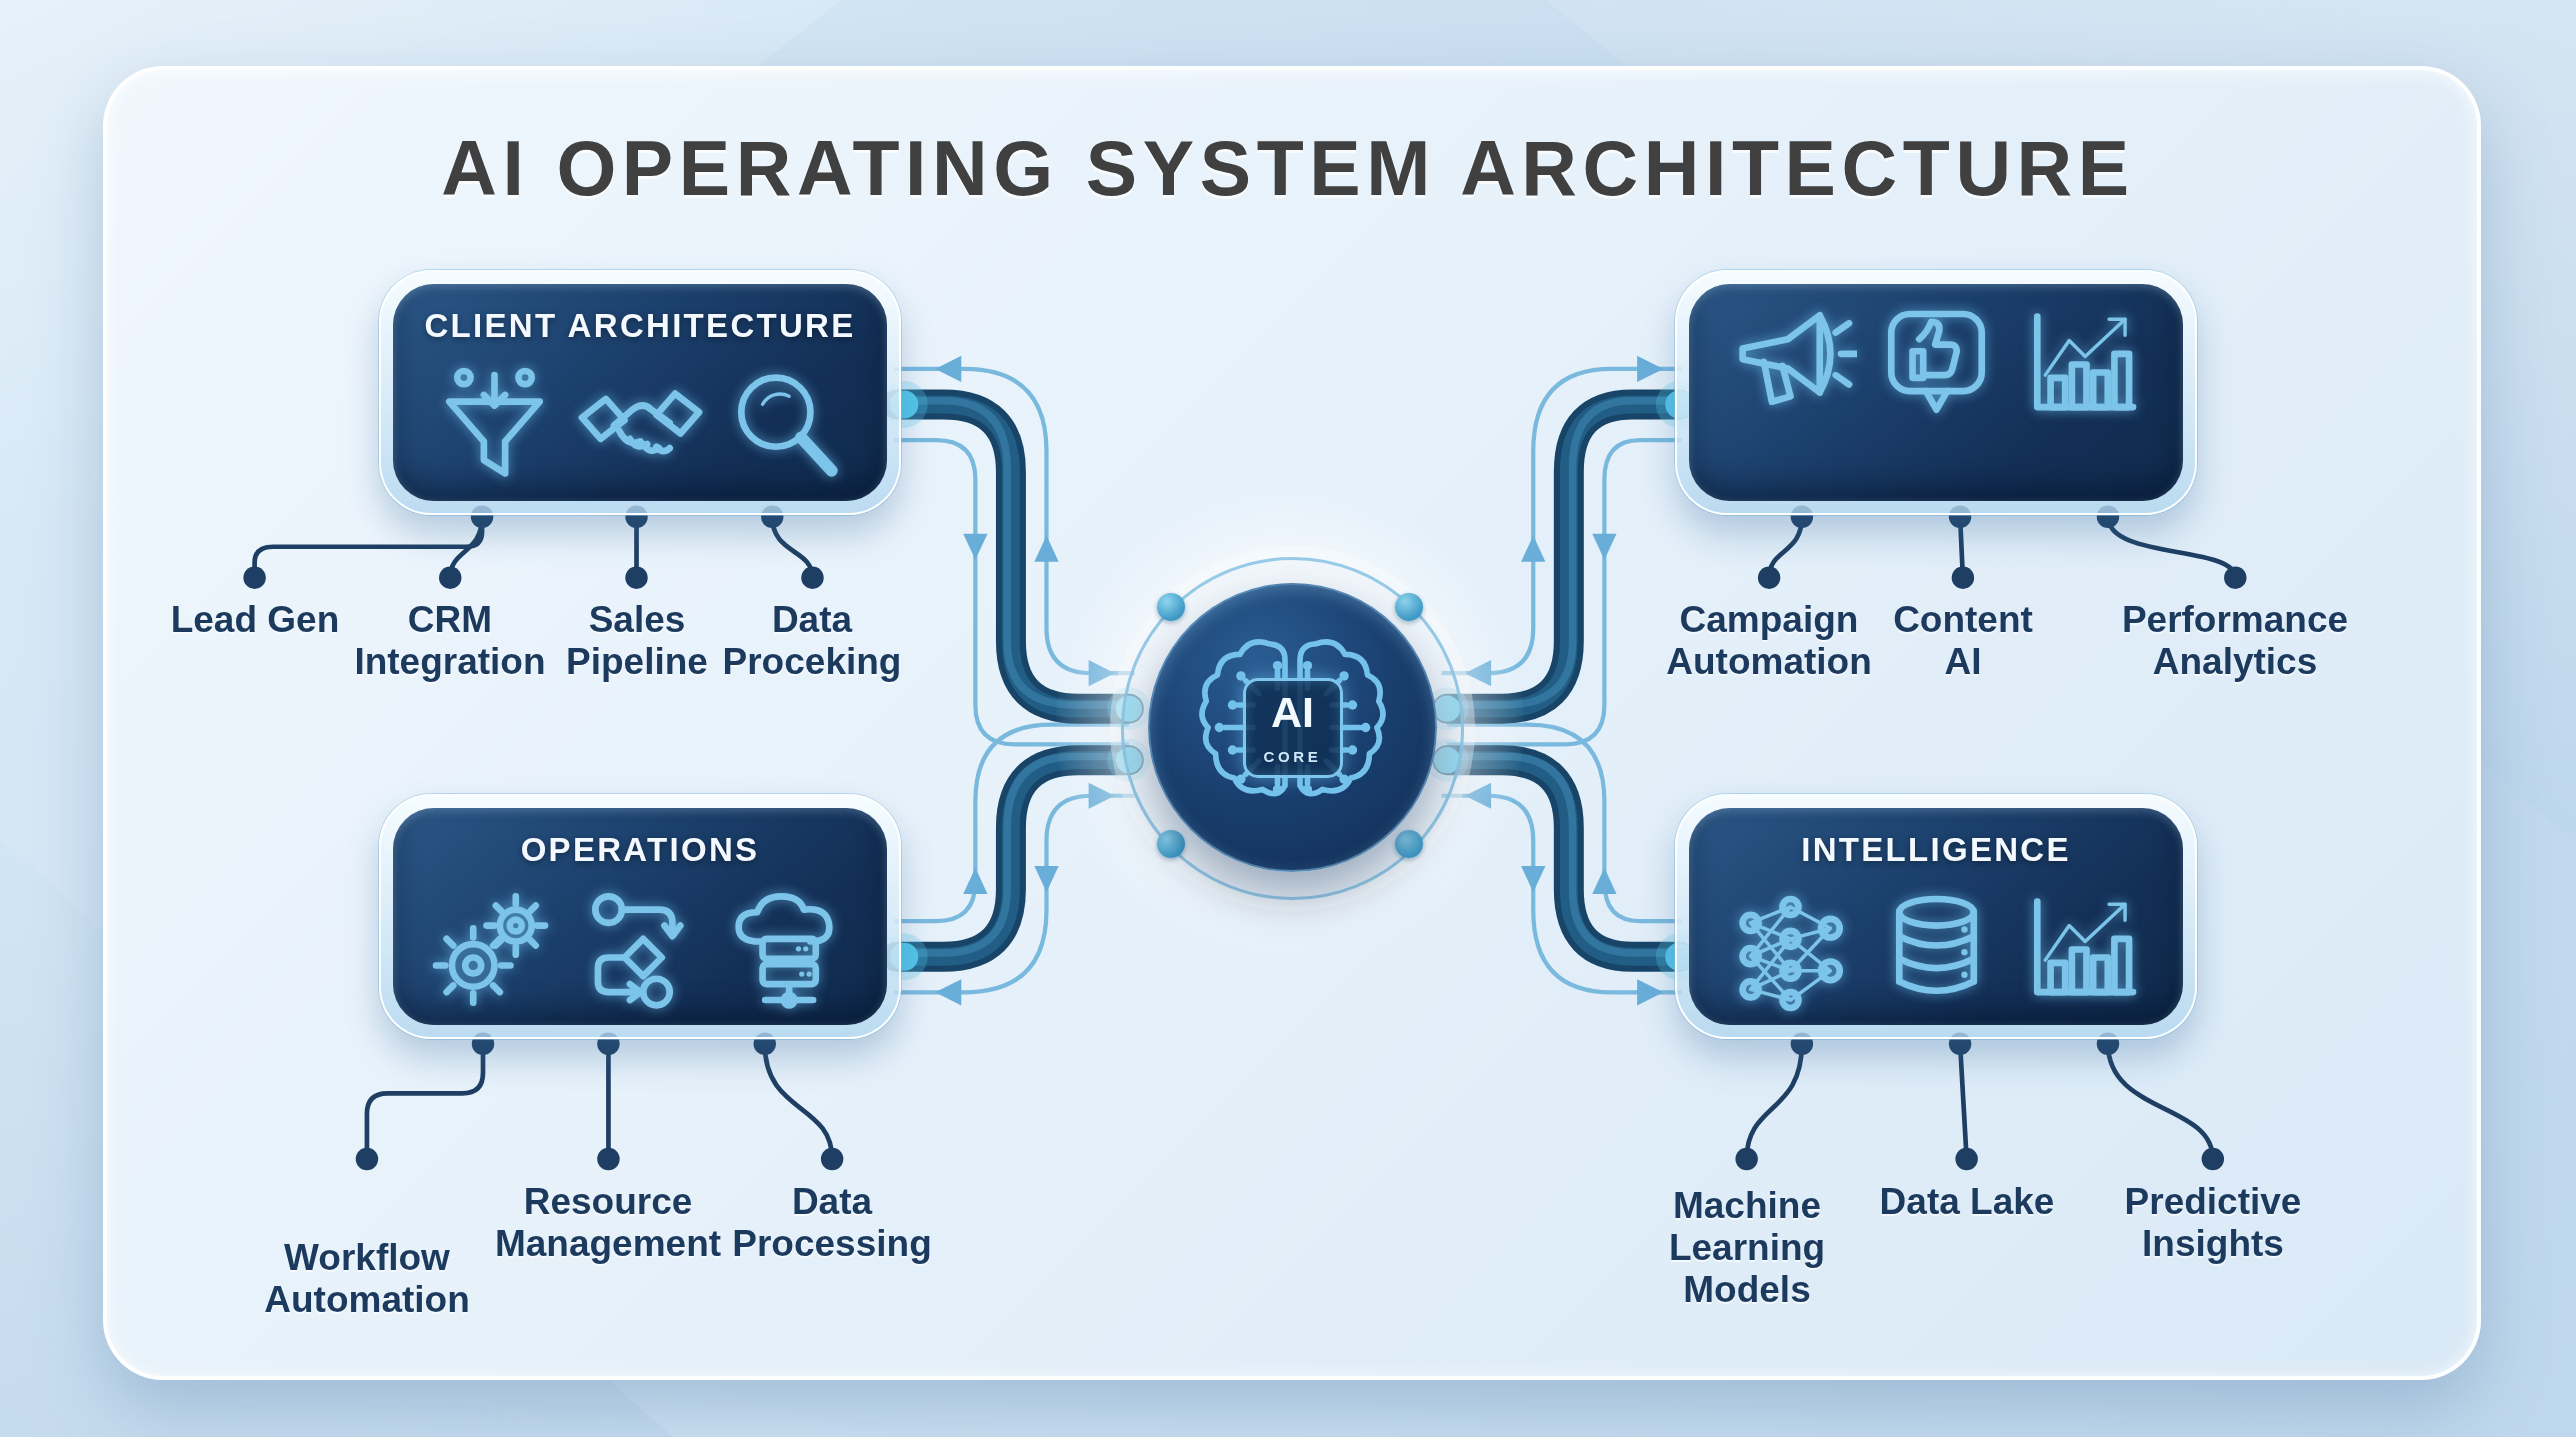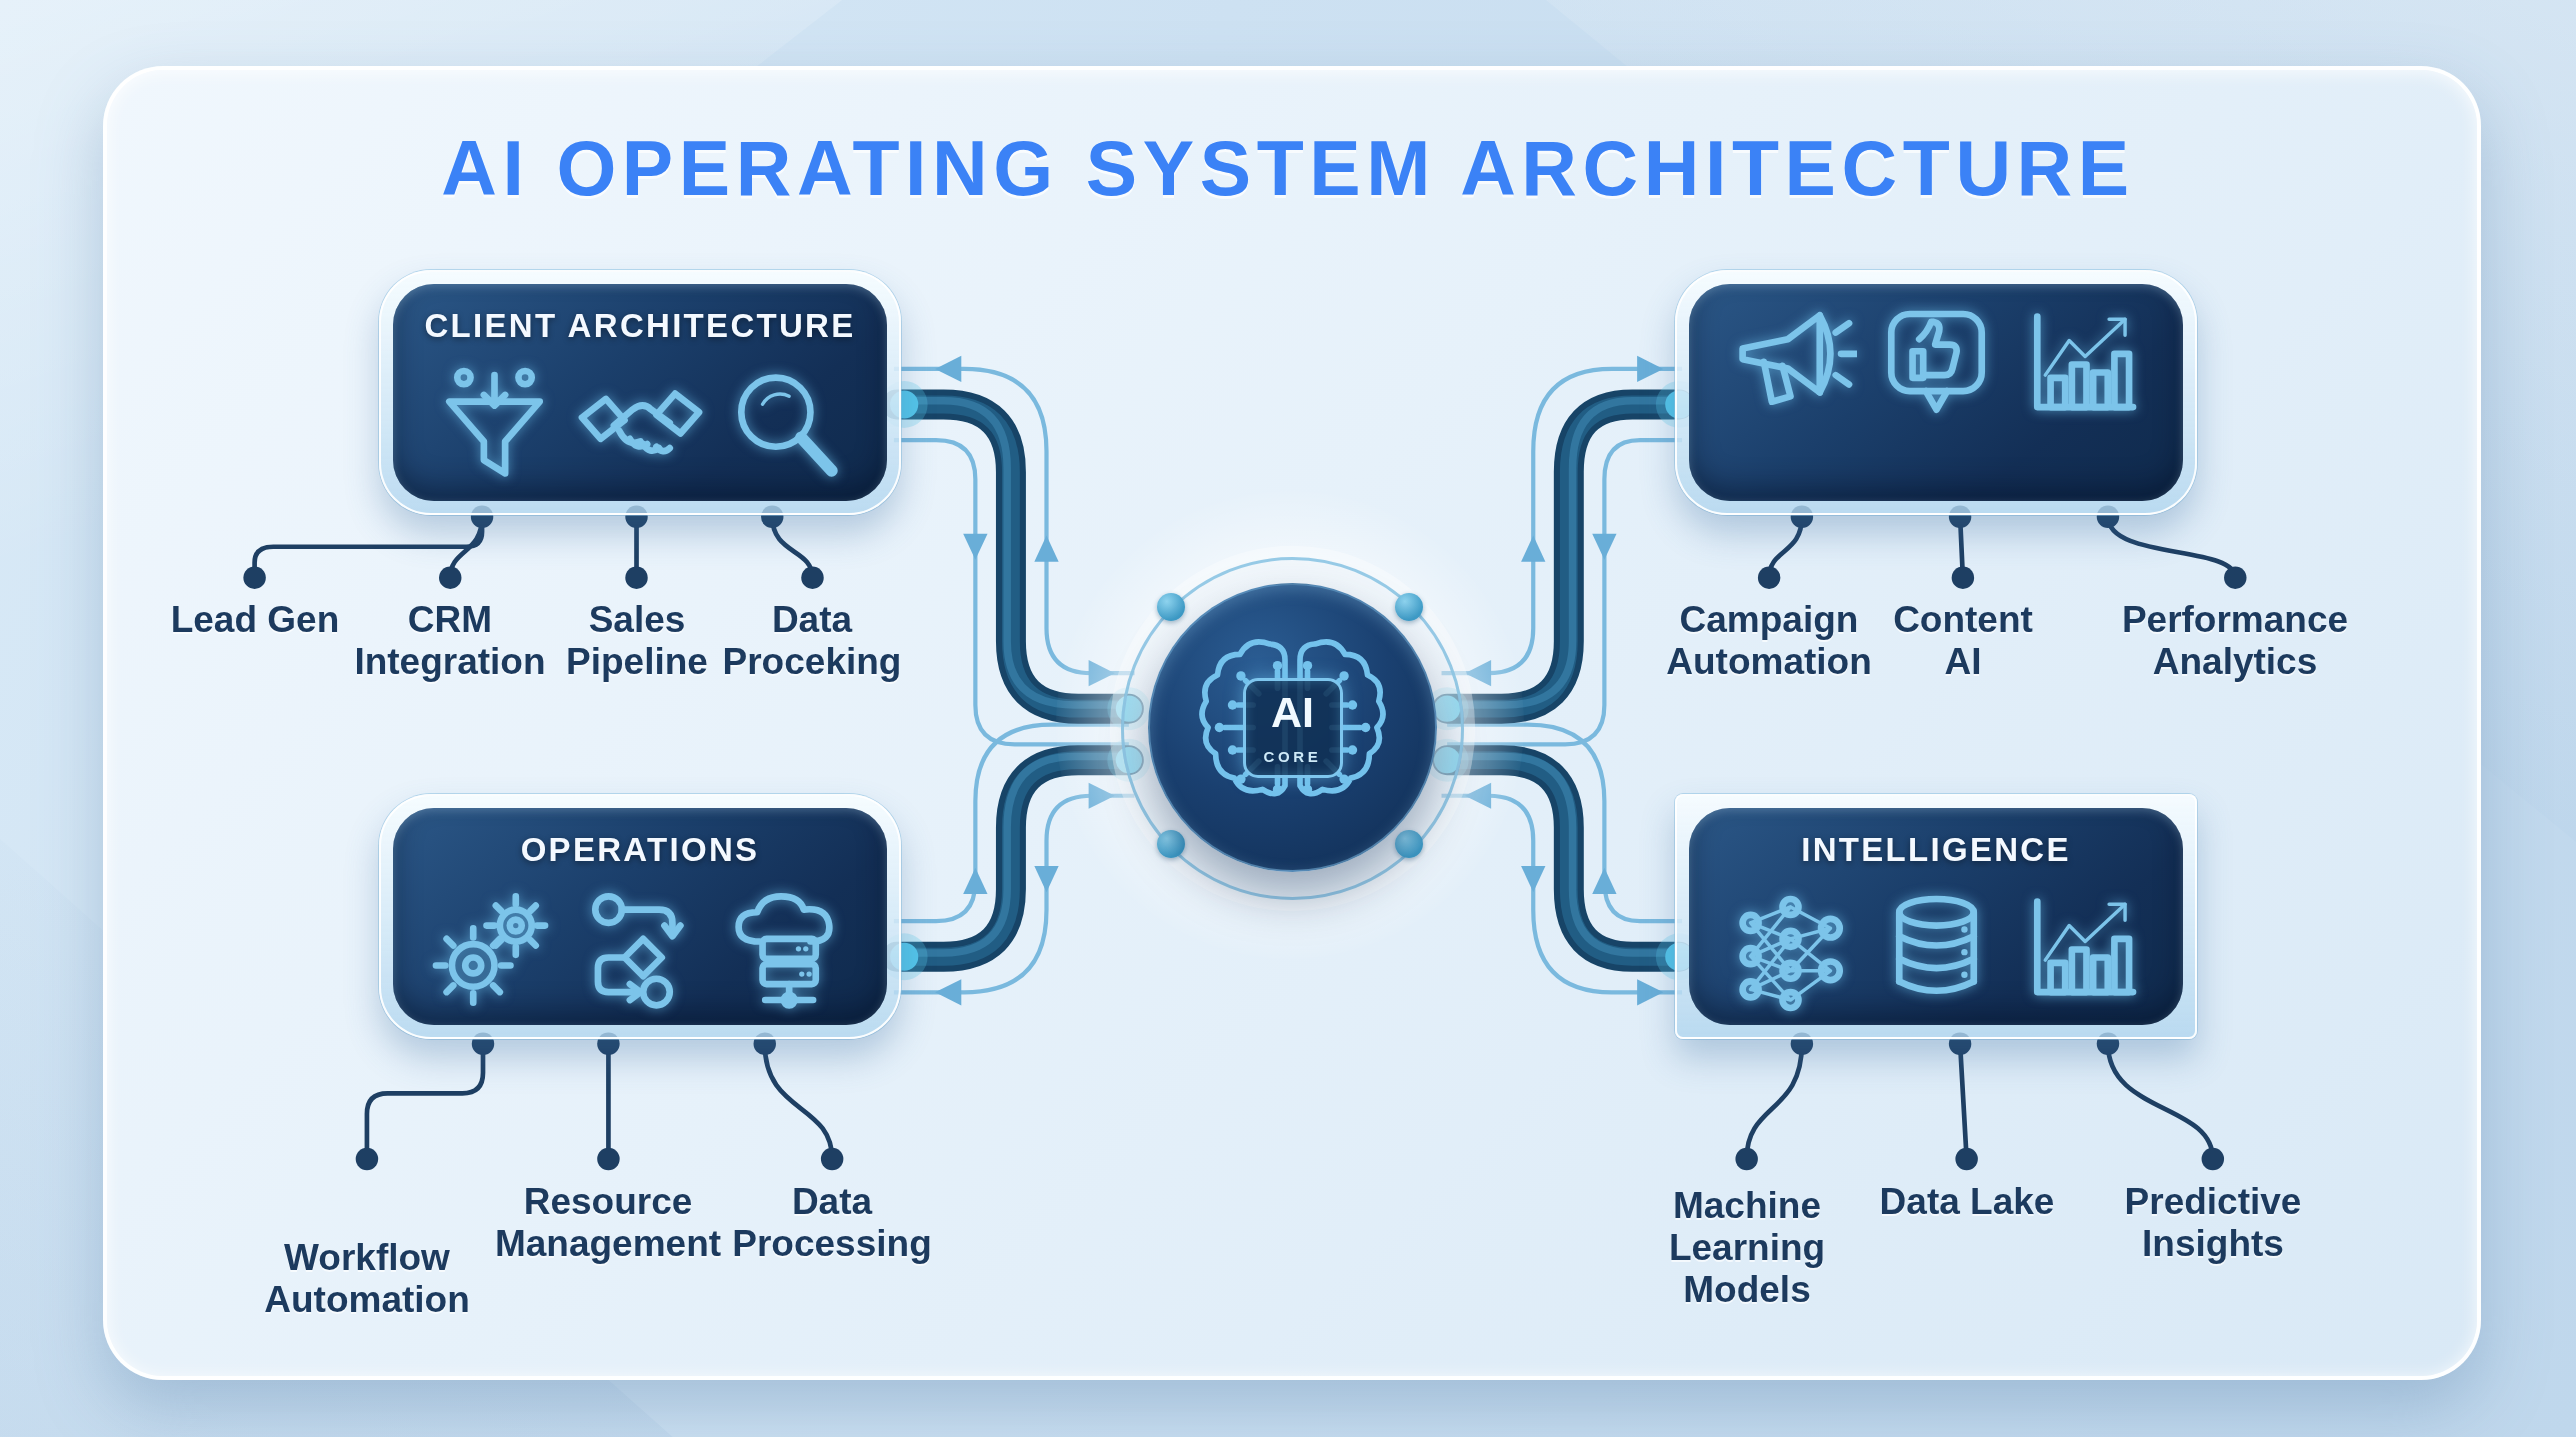--- a/index.html
+++ b/index.html
@@ -24,21 +24,21 @@
   #panel{
     position:absolute;left:103px;top:66px;width:2370px;height:1306px;
     border-radius:60px;
     background:linear-gradient(135deg,#f0f7fd 0%,#e6f1fa 45%,#d9e9f6 100%);
     border:4.7px solid rgba(255,255,255,.95);
     box-shadow:0 28px 66px rgba(90,130,170,.35), inset 0 1.9px 17px rgba(255,255,255,.8);
   }
 
   #title{
     position:absolute;left:0;top:124px;width:2576px;text-align:center;
-    font-size:77px;font-weight:800;letter-spacing:5.6px;color:#3b82f6;
+    font-size:77px;font-weight:800;letter-spacing:5.6px;color:#404040;
     text-shadow:0 2.8px 0 rgba(255,255,255,.7);
   }
 
   
   #wires{position:absolute;left:0;top:0;width:2576px;height:1438px;}
   .pipe-a{stroke:#174467;stroke-width:32;fill:none;stroke-linecap:round;}
   .pipe-b{stroke:#236087;stroke-width:19;fill:none;stroke-linecap:round;opacity:.92;}
   .pipe-c{stroke:#3d87b0;stroke-width:8;fill:none;stroke-linecap:round;opacity:.6;}
   .cline{stroke:#7ab9de;stroke-width:4.5;fill:none;}
   .arrow{fill:#69aed8;}
@@ -333,21 +333,21 @@
             <circle class="fl" cx="64.5" cy="49.5" r="2"></circle>
             <circle class="fl" cx="67" cy="68.5" r="2"></circle>
             <circle class="fl" cx="61.5" cy="68.5" r="2"></circle>
           <path class="st" d="M52 76 V83 M34 88 H70"></path>
           <circle class="st" cx="52" cy="88" r="4"></circle>
         </svg>
       </div>
     </div>
   </div>
 
-  <div class="box" style="left:1675px;top:794px;border-radius:8px;">
+  <div class="box" style="left:1675px;top:794px;">
     <div class="box-inner">
       <div class="box-title">INTELLIGENCE</div>
       <div class="icon-row">
         <svg class="icon" viewBox="0 0 100 100">
           <path class="th" d="M20 30 L50 18 M20 30 L50 42 M20 30 L50 66 M20 55 L50 18 M20 55 L50 42 M20 55 L50 66 M20 55 L50 88 M20 80 L50 42 M20 80 L50 66 M20 80 L50 88 M50 18 L80 34 M50 42 L80 34 M50 42 L80 66 M50 66 L80 34 M50 66 L80 66 M50 88 L80 66"></path>
           <circle class="st" cx="20" cy="30" r="6"></circle>
             <circle class="st" cx="20" cy="55" r="6"></circle>
             <circle class="st" cx="20" cy="80" r="6"></circle>
           <circle class="st" cx="50" cy="18" r="6"></circle>
             <circle class="st" cx="50" cy="42" r="6"></circle>

